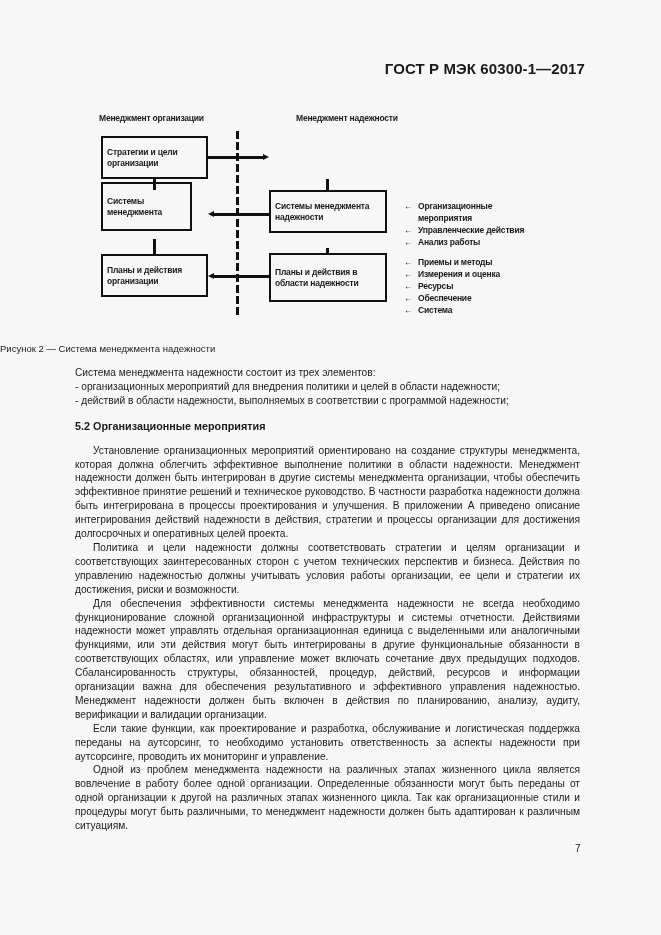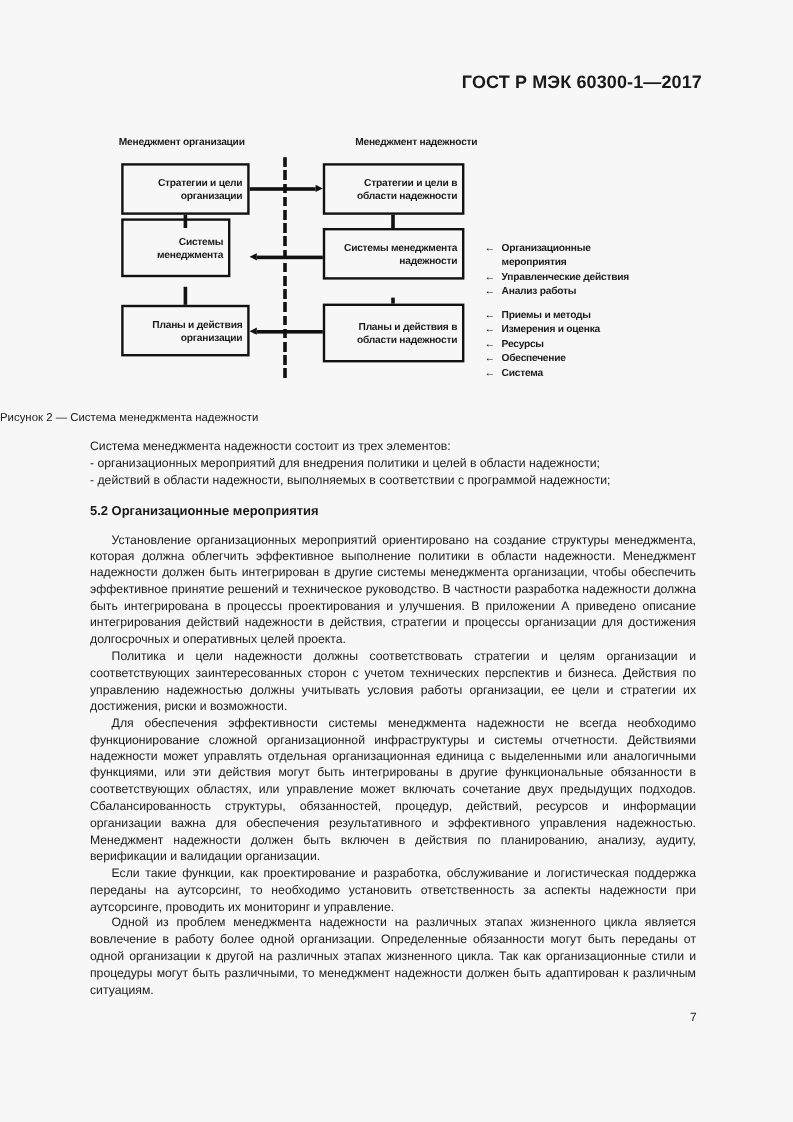--- a/index.html
+++ b/index.html
@@ -7,21 +7,21 @@
     width: 661px; height: 935px; background: #f7f7f7; position: relative; overflow: hidden;
     font-family: "Liberation Sans", sans-serif; color: #1a1a1a;
   }
   .header-code {
     position: absolute; top: 60px; right: 76px; font-size: 15px; font-weight: bold; letter-spacing: 0.1px;
   }
   .figure { position: absolute; left: 0; top: 0; width: 661px; height: 330px; }
   .col-head { position: absolute; top: 113px; font-size: 8.5px; font-weight: bold; letter-spacing: -0.2px; }
   .box {
     position: absolute; border: 2.5px solid #111; background: #f7f7f7; box-sizing: border-box;
-    display: flex; align-items: center; justify-content: center; text-align: right;
+    display: flex; align-items: center; justify-content: center; text-align: left;
     font-size: 8.5px; font-weight: bold; line-height: 11px; letter-spacing: -0.2px; padding: 0 4px;
   }
   .dash {
     position: absolute; left: 236px; top: 131px; width: 3px; height: 186px;
     background: repeating-linear-gradient(to bottom, #111 0 8px, transparent 8px 11px);
   }
   .hline { position: absolute; height: 3px; background: #111; }
   .vline { position: absolute; width: 3px; background: #111; }
   .arrow-r, .arrow-l { position: absolute; width: 0; height: 0; border-top: 3.5px solid transparent; border-bottom: 3.5px solid transparent; }
   .arrow-r { border-left: 6px solid #111; }
@@ -53,23 +53,20 @@
   <div class="box" style="left:101px; top:136px; width:107px; height:43px;">
       <span>Стратегии и цели организации</span>
     </div>
   <div class="box" style="left:101px; top:182px; width:91px; height:49px;">
       <span>Системы менеджмента</span>
     </div>
   <div class="box" style="left:101px; top:254px; width:107px; height:43px;">
       <span>Планы и действия организации</span>
     </div>
 
-  <div class="box" style="left:269px; top:136px; width:118px; height:43px;">
-      <span>Стратегии и цели в области надежности</span>
-    </div>
   <div class="box" style="left:269px; top:190px; width:118px; height:43px;">
       <span>Системы менеджмента надежности</span>
     </div>
   <div class="box" style="left:269px; top:253px; width:118px; height:49px;">
       <span>Планы и действия в области надежности</span>
     </div>
 
   <div class="vline" style="left:153px; top:179px; height:11px;"></div>
   <div class="vline" style="left:153px; top:239px; height:15px;"></div>
   <div class="vline" style="left:326px; top:179px; height:11px;"></div>

